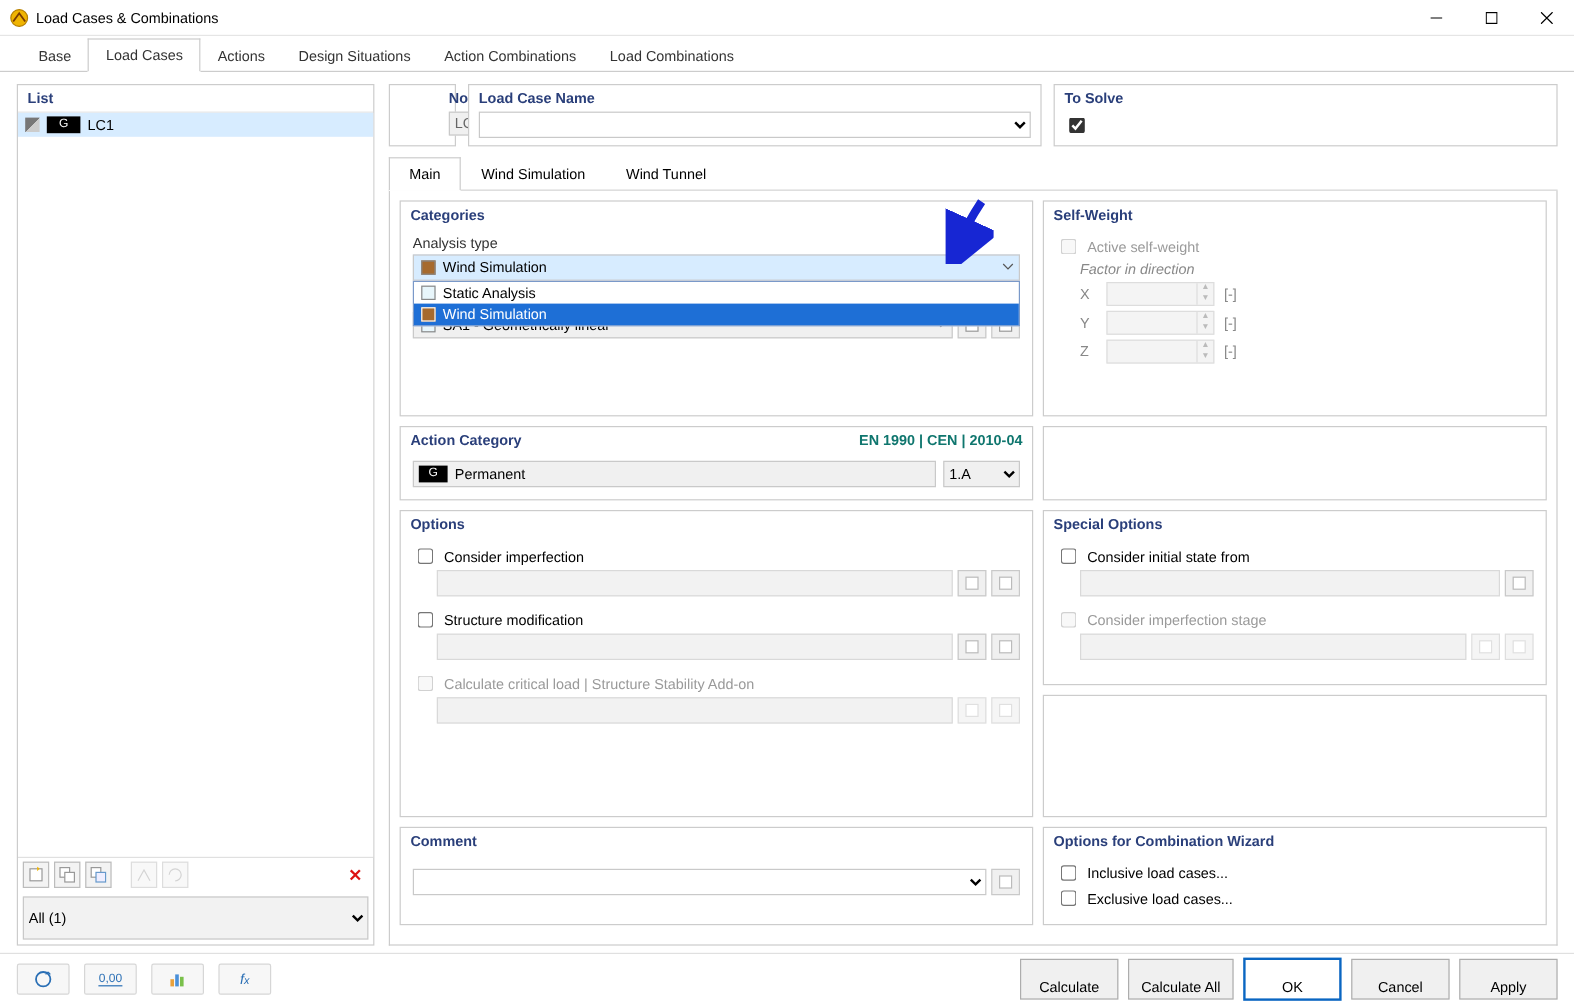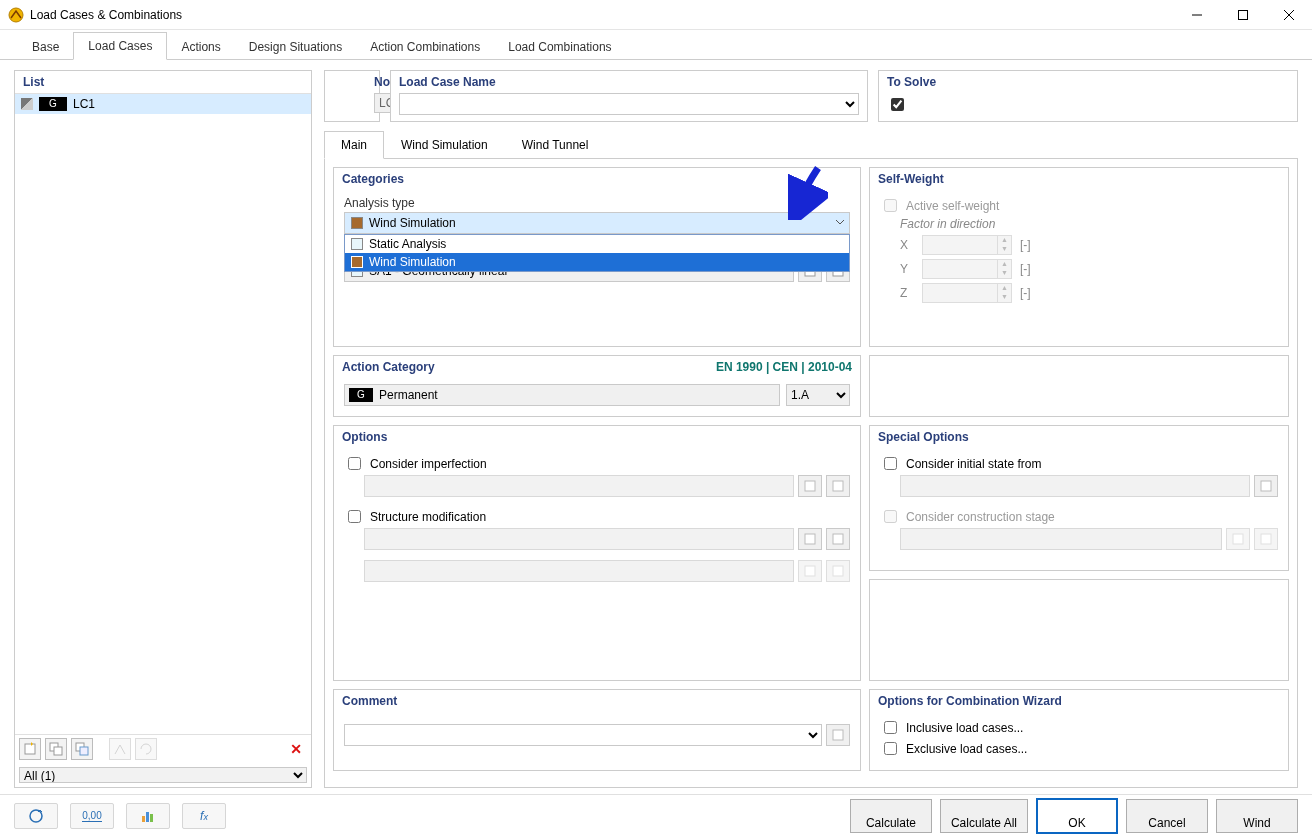--- a/index.html
+++ b/index.html
@@ -24,21 +24,21 @@
 .left .header { padding: 4px 8px; color: #2a3f7a; font-weight: 600; border-bottom: 1px solid #e0e0e0; }
 .left .listarea { flex: 1; background: #fff; }
 .left .listrow { display: flex; align-items: center; height: 20px; background: #d7ecff; }
 .left .sw { width: 12px; height: 12px; margin-left: 6px; background: linear-gradient(135deg,#777 50%,#ccc 50%); }
 .left .badge-g { width: 28px; height: 14px; background: #000; color: #fff; text-align: center; margin: 0 6px; line-height: 14px; font-size: 10px; }
 .left .toolbar { display: flex; align-items: center; padding: 3px 4px; border-top: 1px solid #e0e0e0; gap: 4px; }
 .left .toolbar .sp { flex: 1; }
 .left .tb-btn { width: 22px; height: 22px; border: 1px solid #bcbcbc; background: #f3f3f3; display: flex; align-items: center; justify-content: center; }
 .left .tb-btn.disabled { opacity: 0.5; }
 .left .filter { margin: 4px; }
-.left .filter select { width: 100%; height: 16px; border: 1px solid #c9c9c9; background: #f2f2f2; }
+.left .filter select { width: 100%; height: 36px; border: 1px solid #c9c9c9; background: #f2f2f2; }
 
 
 .right { flex: 1; display: flex; flex-direction: column; gap: 8px; }
 .toprow { display: flex; gap: 10px; }
 .box { border: 1px solid #ccc; background: #fff; }
 .box .bhdr { padding: 4px 8px; color: #2a3f7a; font-weight: 600; }
 .no-box { width: 56px; padding-left: 41px; }
 .no-box input { width: 40px; margin: 0 8px 6px 8px; height: 20px; border: 1px solid #c9c9c9; background: #f0f0f0; color: #666; text-align: left; padding: 0 4px; }
 .name-box { flex: 1; }
 .name-box select { width: calc(100% - 16px); margin: 0 8px 6px 8px; height: 22px; border: 1px solid #c9c9c9; background: #fff; }
@@ -374,20 +374,24 @@
                     <rect x="1" y="1" width="10" height="10" fill="#fff" stroke="#bbb"></rect>
                   </svg>
                 </div>
                 <div class="icon-btn">
                   <svg width="12" height="12">
                     <rect x="1" y="1" width="10" height="10" fill="#fff" stroke="#bbb"></rect>
                   </svg>
                 </div>
               </div>
 
+            <div class="optchk disabled">
+                <input type="checkbox" disabled="" style="">
+                <span>Calculate critical load | Structure Stability Add-on</span>
+              </div>
             <div class="optline">
                 <div class="bar"></div>
                 <div class="icon-btn" style="opacity:.6">
                   <svg width="12" height="12">
                     <rect x="1" y="1" width="10" height="10" fill="#fff" stroke="#ccc"></rect>
                   </svg>
                 </div>
                 <div class="icon-btn" style="opacity:.6">
                   <svg width="12" height="12">
                     <rect x="1" y="1" width="10" height="10" fill="#fff" stroke="#ccc"></rect>
@@ -408,21 +412,21 @@
               <div class="optline">
                   <div class="bar"></div>
                   <div class="icon-btn">
                     <svg width="12" height="12">
                       <rect x="1" y="1" width="10" height="10" fill="#fff" stroke="#bbb"></rect>
                     </svg>
                   </div>
                 </div>
               <div class="optchk disabled">
                   <input type="checkbox" disabled="" style="">
-                  <span>Consider construction stage</span>
+                  <span>Consider imperfection stage</span>
                 </div>
               <div class="optline">
                   <div class="bar"></div>
                   <div class="icon-btn" style="opacity:.6">
                     <svg width="12" height="12">
                       <rect x="1" y="1" width="10" height="10" fill="#fff" stroke="#ccc"></rect>
                     </svg>
                   </div>
                   <div class="icon-btn" style="opacity:.6">
                     <svg width="12" height="12">
@@ -486,14 +490,14 @@
       </svg>
     </div>
   <div class="ficon">
       <span style="font-style:italic;color:#2a6fb5">f<span style="font-size:9px">x</span></span>
     </div>
   <div class="sp"></div>
   <button class="fbtn">Calculate</button>
   <button class="fbtn">Calculate All</button>
   <button class="fbtn primary">OK</button>
   <button class="fbtn">Cancel</button>
-  <button class="fbtn">Wind</button>
+  <button class="fbtn">Apply</button>
 </div>
 
 </body></html>

